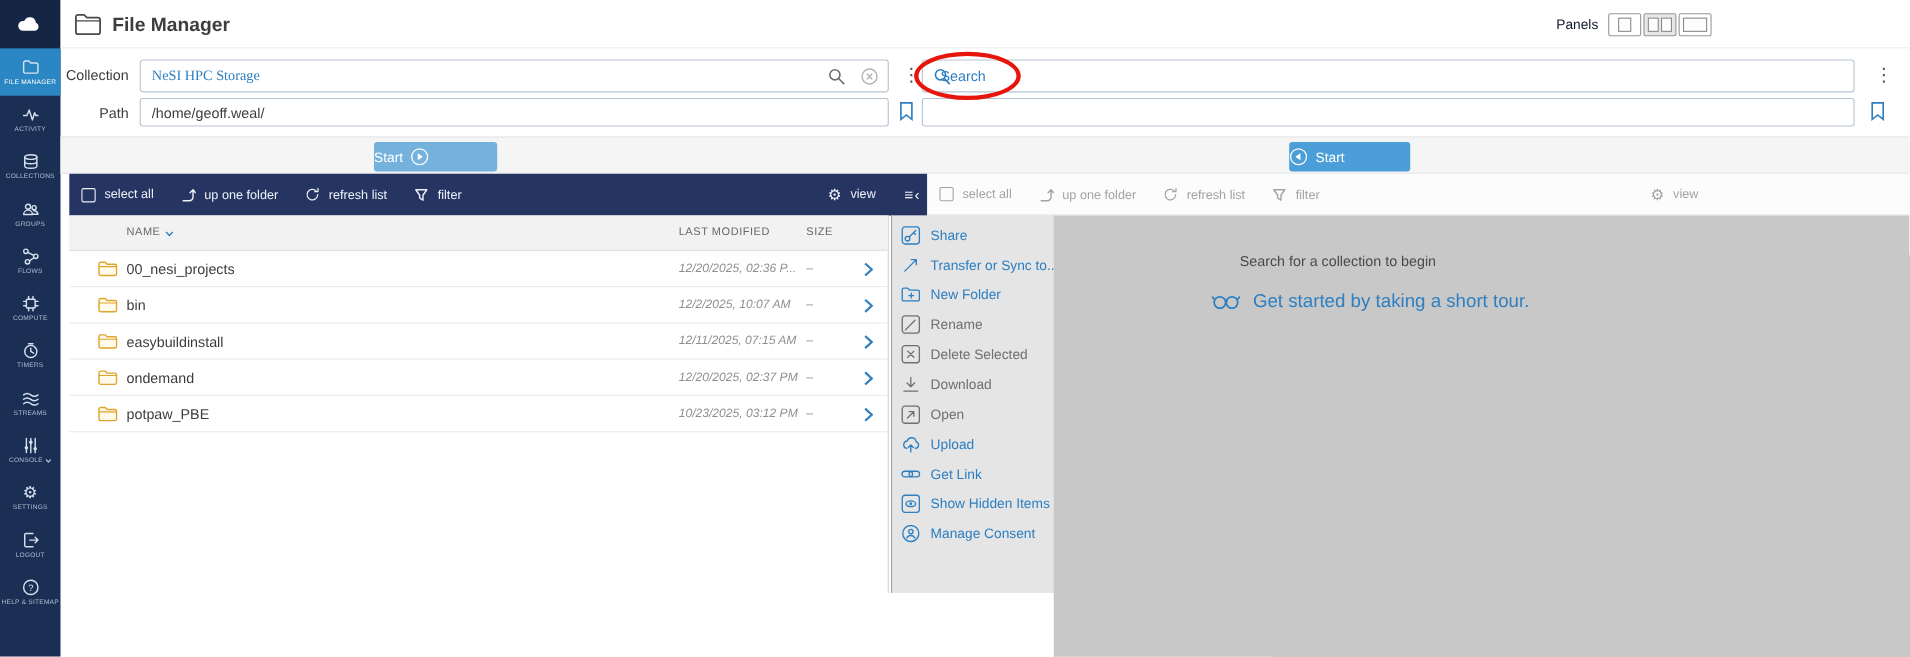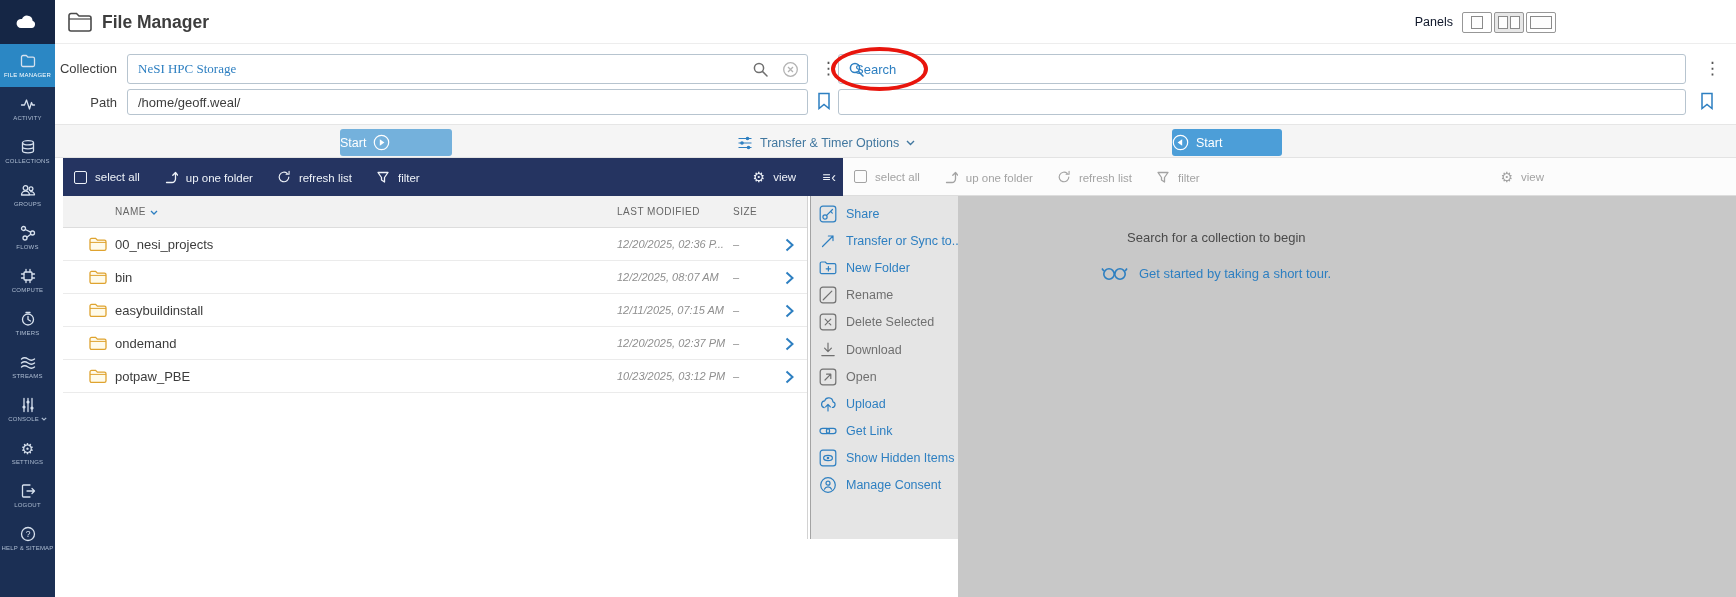--- a/index.html
+++ b/index.html
@@ -75,21 +75,21 @@
   .menu-pane{position:absolute;left:810px;top:196px;width:160px;height:343px;background:#e5e5e5;border-left:1px solid #a3a3a3;padding-top:4px}
   .menu-item{height:27.2px;display:flex;align-items:center;padding-left:8px;cursor:pointer;white-space:nowrap}
   .menu-item svg{stroke:currentColor;fill:none;stroke-width:1.2;stroke-linecap:round;stroke-linejoin:round;margin-right:9px;flex:none}
   .menu-item .ml{font-size:12.5px}
   .menu-item.on{color:#2d7fc1}
   .menu-item.off{color:#707070}
 
   .empty-pane{position:absolute;left:958px;top:196px;width:778px;height:439px;background:#c8c8c8}
   .empty-title{position:absolute;left:169px;top:34px;font-size:13px;color:#4a4a4a}
   .tour{position:absolute;left:143px;top:68px;display:flex;align-items:center;gap:10px;cursor:pointer}
-  .tour-link{font-size:13px;color:#2d7fc1}
+  .tour-link{font-size:17px;color:#2d7fc1}
 
   .mag{stroke:#2d7fc1;fill:none;stroke-width:1.5;stroke-linecap:round}
   .mag.gray{stroke:#6f6f6f}
 </style>
 </head>
 <body>
 
 <div class="page">
 
   <aside class="sidebar">
@@ -243,32 +243,20 @@
   </section>
 
   <section class="startrow">
     <button class="startbtn left">
       <span>Start</span>
       <svg width="17" height="17" viewBox="0 0 17 17">
           <circle cx="8.5" cy="8.5" r="7.2" stroke="#fff" stroke-width="1.2" fill="none"></circle>
           <path d="M6.8 5.3 l4.6 3.2 -4.6 3.2 z" fill="#fff"></path>
         </svg>
     </button>
-    <div class="xferopts">
-      <svg width="16" height="16" viewBox="0 0 16 16">
-          <path d="M1.5 3.5 h13 M1.5 8 h13 M1.5 12.5 h13" stroke="#2d7fc1" stroke-width="1.2"></path>
-          <circle cx="10.5" cy="3.5" r="1.8" fill="#2d7fc1"></circle>
-          <circle cx="5" cy="8" r="1.8" fill="#2d7fc1"></circle>
-          <circle cx="11.5" cy="12.5" r="1.8" fill="#2d7fc1"></circle>
-        </svg>
-      <span>Transfer &amp; Timer Options</span>
-      <svg width="9" height="6" viewBox="0 0 9 6">
-          <path d="M1 1 L4.5 4.5 8 1" stroke="#41779f" stroke-width="1.4" fill="none"></path>
-        </svg>
-    </div>
     <button class="startbtn right">
       <svg width="17" height="17" viewBox="0 0 17 17">
           <circle cx="8.5" cy="8.5" r="7.2" stroke="#fff" stroke-width="1.2" fill="none"></circle>
           <path d="M10.2 5.3 l-4.6 3.2 4.6 3.2 z" fill="#fff"></path>
         </svg>
       <span>Start</span>
     </button>
   </section>
 
   <div class="tb tb-left">
@@ -355,21 +343,21 @@
       <svg class="row-chev" width="9" height="14" viewBox="0 0 9 14">
           <path d="M1.5 1.5 L7.5 7 1.5 12.5" stroke="#2d7fc1" stroke-width="2" fill="none"></path>
         </svg>
     </div>
     <div class="file-row" style="top:65px">
       <svg class="f-ic" width="18" height="15" viewBox="0 0 18 15">
           <path d="M1 3 a1.6 1.6 0 0 1 1.6-1.6 h4 l1.8 1.8 h7 A1.6 1.6 0 0 1 17 4.8 V11.8 a1.6 1.6 0 0 1 -1.6 1.6 H2.6 A1.6 1.6 0 0 1 1 11.8 z" fill="#fffbea" stroke="#dfa32f" stroke-width="1.3"></path>
           <path d="M1 5.4 h16" stroke="#dfa32f" stroke-width="1"></path>
         </svg>
       <span class="f-name">bin</span>
-      <span class="f-mod">12/2/2025, 08:07 AM</span>
+      <span class="f-mod">12/2/2025, 10:07 AM</span>
       <span class="f-size">–</span>
       <svg class="row-chev" width="9" height="14" viewBox="0 0 9 14">
           <path d="M1.5 1.5 L7.5 7 1.5 12.5" stroke="#2d7fc1" stroke-width="2" fill="none"></path>
         </svg>
     </div>
     <div class="file-row" style="top:98px">
       <svg class="f-ic" width="18" height="15" viewBox="0 0 18 15">
           <path d="M1 3 a1.6 1.6 0 0 1 1.6-1.6 h4 l1.8 1.8 h7 A1.6 1.6 0 0 1 17 4.8 V11.8 a1.6 1.6 0 0 1 -1.6 1.6 H2.6 A1.6 1.6 0 0 1 1 11.8 z" fill="#fffbea" stroke="#dfa32f" stroke-width="1.3"></path>
           <path d="M1 5.4 h16" stroke="#dfa32f" stroke-width="1"></path>
         </svg>

